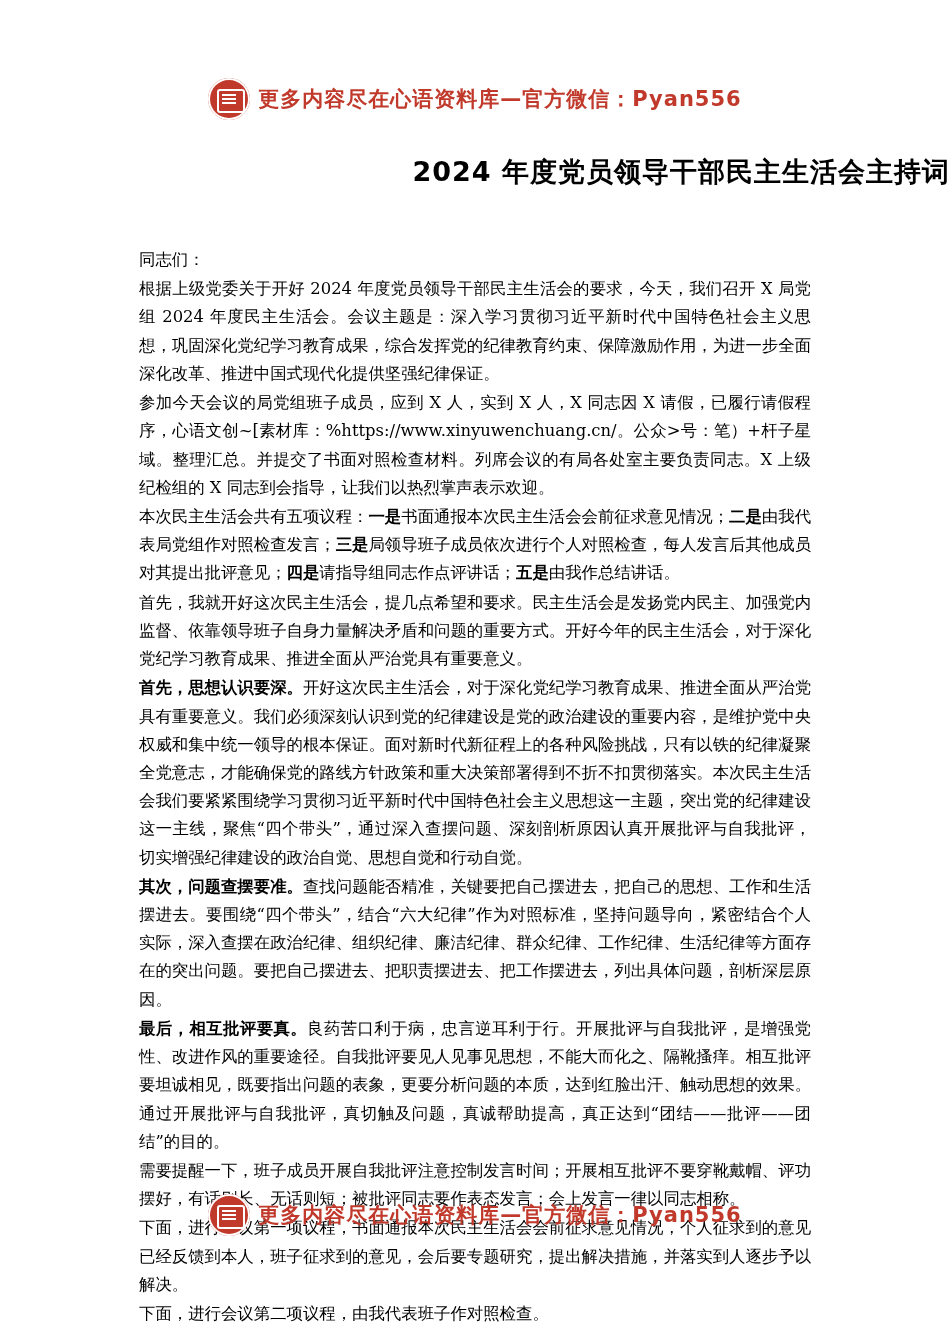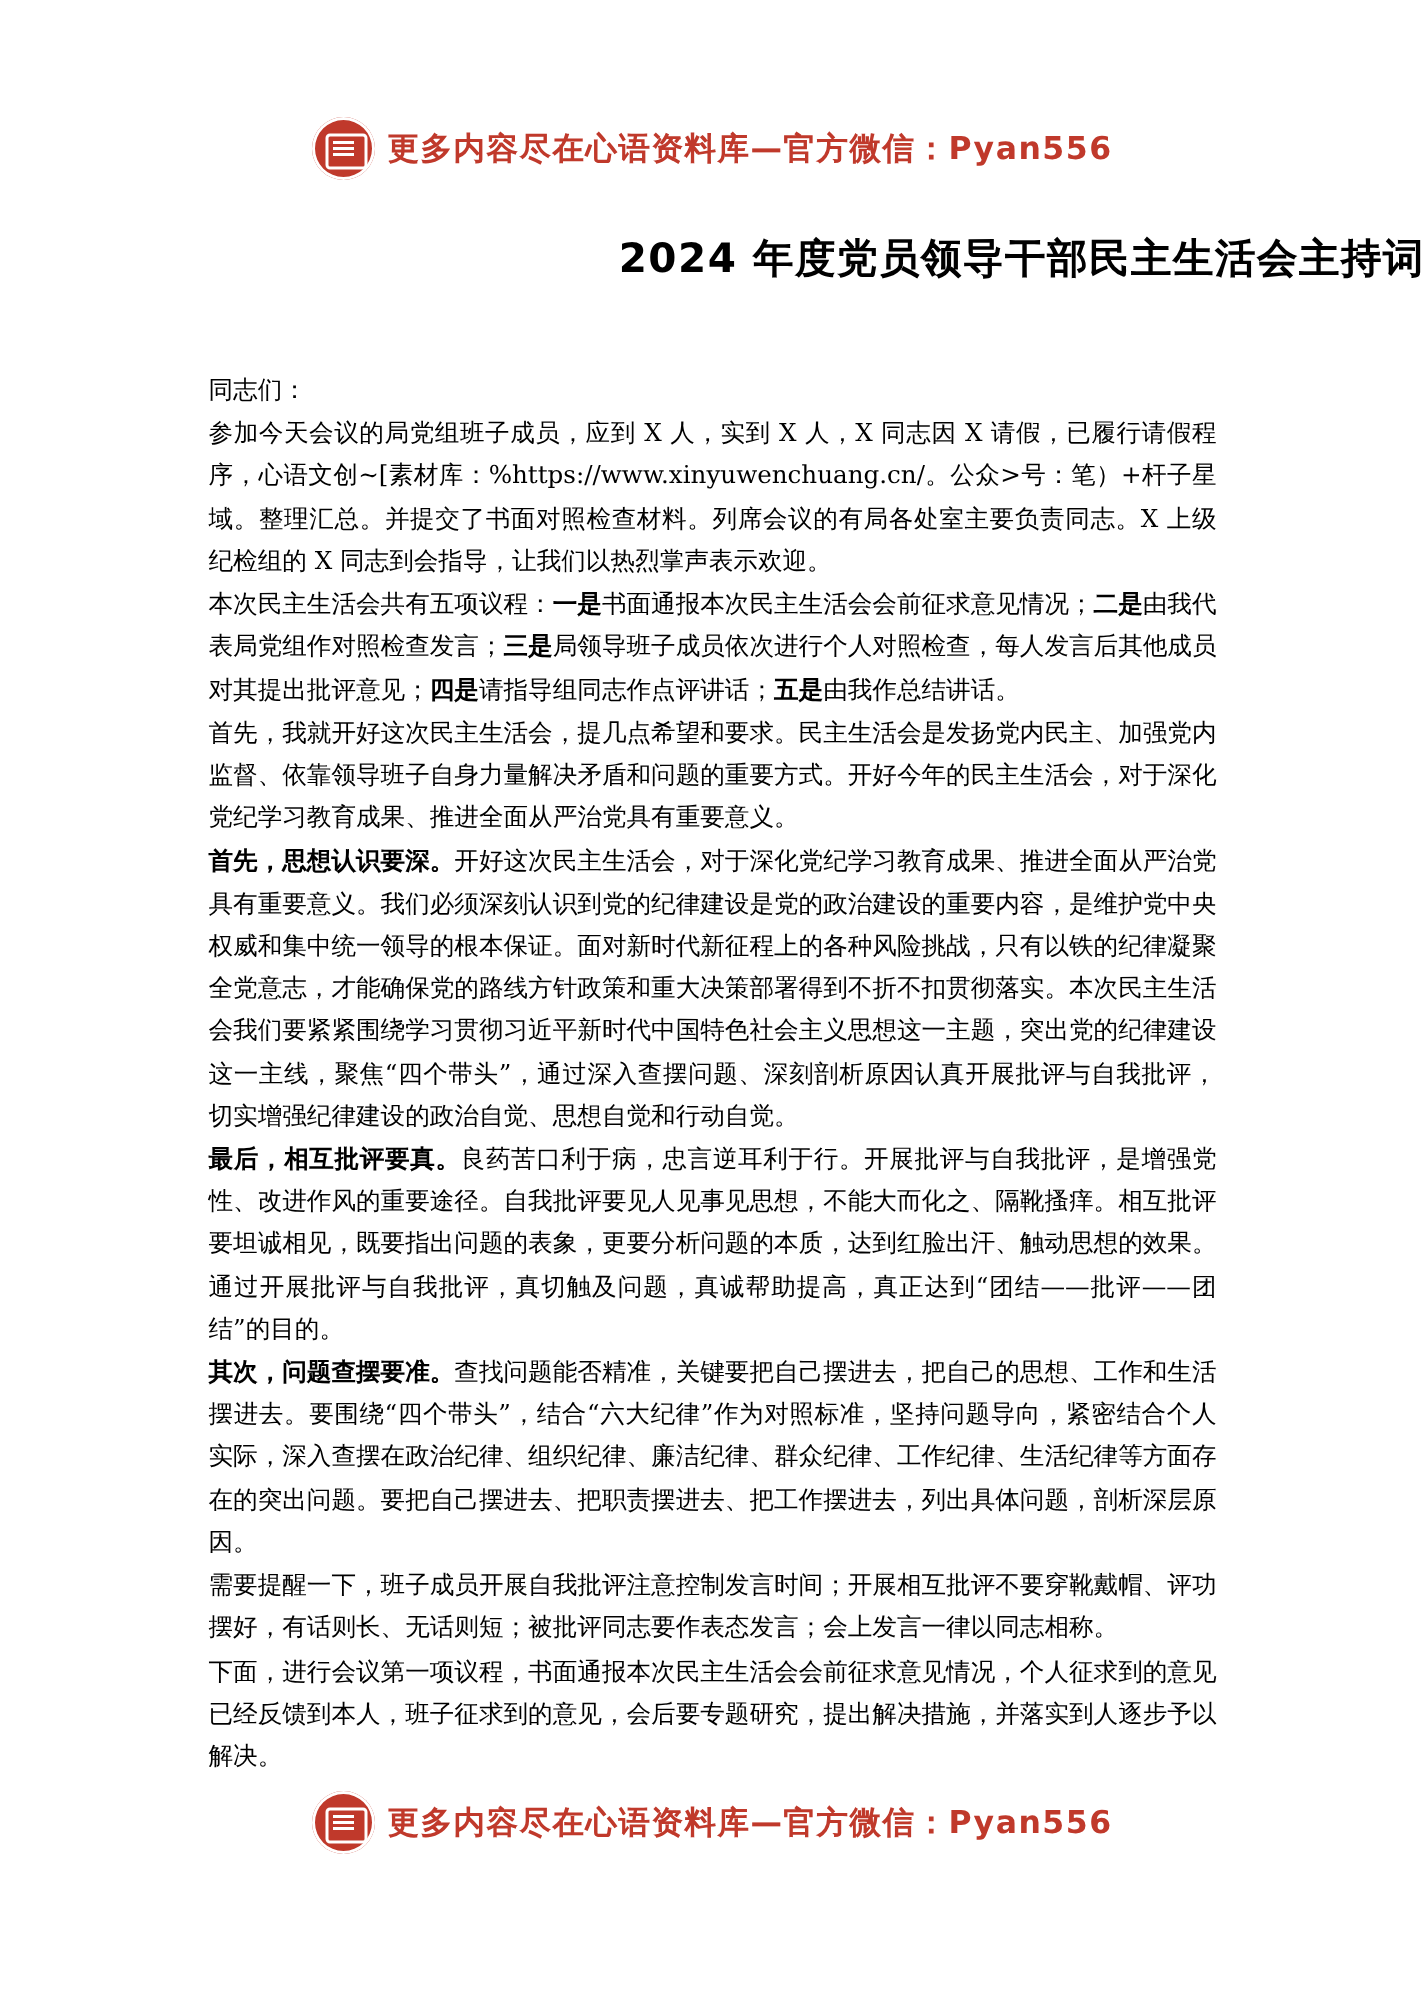--- a/index.html
+++ b/index.html
@@ -105,37 +105,39 @@
     <span class="wm-badge"></span>
     <span class="wm-text">更多内容尽在心语资料库—官方微信：Pyan556</span>
   </div>
 
   <div class="doc-title">2024 年度党员领导干部民主生活会主持词</div>
 
   <div class="content">
 
     <p>同志们：</p>
 
+    <p>根据上级党委关于开好 2024 年度党员领导干部民主生活会的要求，今天，我们召开 X 局党组 2024 年度民主生活会。会议主题是：深入学习贯彻习近平新时代中国特色社会主义思想，巩固深化党纪学习教育成果，综合发挥党的纪律教育约束、保障激励作用，为进一步全面深化改革、推进中国式现代化提供坚强纪律保证。</p>
 
     <p class="p-bold">参加今天会议的局党组班子成员，应到 X 人，实到 X 人，X 同志因 X 请假，已履行请假程序，心语文创~[素材库：%https://www.xinyuwenchuang.cn/。公众&gt;号：笔）+杆子星域。整理汇总。并提交了书面对照检查材料。列席会议的有局各处室主要负责同志。X 上级纪检组的 X 同志到会指导，让我们以热烈掌声表示欢迎。</p>
 
     <p>本次民主生活会共有五项议程：<b>一是</b>书面通报本次民主生活会会前征求意见情况；<b>二是</b>由我代表局党组作对照检查发言；<b>三是</b>局领导班子成员依次进行个人对照检查，每人发言后其他成员对其提出批评意见；<b>四是</b>请指导组同志作点评讲话；<b>五是</b>由我作总结讲话。</p>
 
     <p>首先，我就开好这次民主生活会，提几点希望和要求。民主生活会是发扬党内民主、加强党内监督、依靠领导班子自身力量解决矛盾和问题的重要方式。开好今年的民主生活会，对于深化党纪学习教育成果、推进全面从严治党具有重要意义。</p>
 
     <p><span class="b">首先，思想认识要深。</span><span>开好这次民主生活会，对于深化党纪学习教育成果、推进全面从严治党具有重要意义。我们必须深刻认识到党的纪律建设是党的政治建设的重要内容，是维护党中央权威和集中统一领导的根本保证。面对新时代新征程上的各种风险挑战，只有以铁的纪律凝聚全党意志，才能确保党的路线方针政策和重大决策部署得到不折不扣贯彻落实。本次民主生活会我们要紧紧围绕学习贯彻习近平新时代中国特色社会主义思想这一主题，突出党的纪律建设这一主线，聚焦“四个带头”，通过深入查摆问题、深刻剖析原因认真开展批评与自我批评，切实增强纪律建设的政治自觉、思想自觉和行动自觉。</span></p>
 
+    <p><span class="b">其次，问题查摆要准。</span><span>查找问题能否精准，关键要把自己摆进去，把自己的思想、工作和生活摆进去。要围绕“四个带头”，结合“六大纪律”作为对照标准，坚持问题导向，紧密结合个人实际，深入查摆在政治纪律、组织纪律、廉洁纪律、群众纪律、工作纪律、生活纪律等方面存在的突出问题。要把自己摆进去、把职责摆进去、把工作摆进去，列出具体问题，剖析深层原因。</span></p>
+
     <p><span class="b">最后，相互批评要真。</span><span>良药苦口利于病，忠言逆耳利于行。开展批评与自我批评，是增强党性、改进作风的重要途径。自我批评要见人见事见思想，不能大而化之、隔靴搔痒。相互批评要坦诚相见，既要指出问题的表象，更要分析问题的本质，达到红脸出汗、触动思想的效果。通过开展批评与自我批评，真切触及问题，真诚帮助提高，真正达到“团结——批评——团结”的目的。</span></p>
-
-    <p><span class="b">其次，问题查摆要准。</span><span>查找问题能否精准，关键要把自己摆进去，把自己的思想、工作和生活摆进去。要围绕“四个带头”，结合“六大纪律”作为对照标准，坚持问题导向，紧密结合个人实际，深入查摆在政治纪律、组织纪律、廉洁纪律、群众纪律、工作纪律、生活纪律等方面存在的突出问题。要把自己摆进去、把职责摆进去、把工作摆进去，列出具体问题，剖析深层原因。</span></p>
 
     <p>需要提醒一下，班子成员开展自我批评注意控制发言时间；开展相互批评不要穿靴戴帽、评功摆好，有话则长、无话则短；被批评同志要作表态发言；会上发言一律以同志相称。</p>
 
     <p>下面，进行会议第一项议程，书面通报本次民主生活会会前征求意见情况，个人征求到的意见已经反馈到本人，班子征求到的意见，会后要专题研究，提出解决措施，并落实到人逐步予以解决。</p>
 
+    <p>下面，进行会议第二项议程，由我代表班子作对照检查。</p>
 
   </div>
 
   <div class="watermark wm-bottom">
     <span class="wm-badge"></span>
     <span class="wm-text">更多内容尽在心语资料库—官方微信：Pyan556</span>
   </div>
 
 </div>
 

